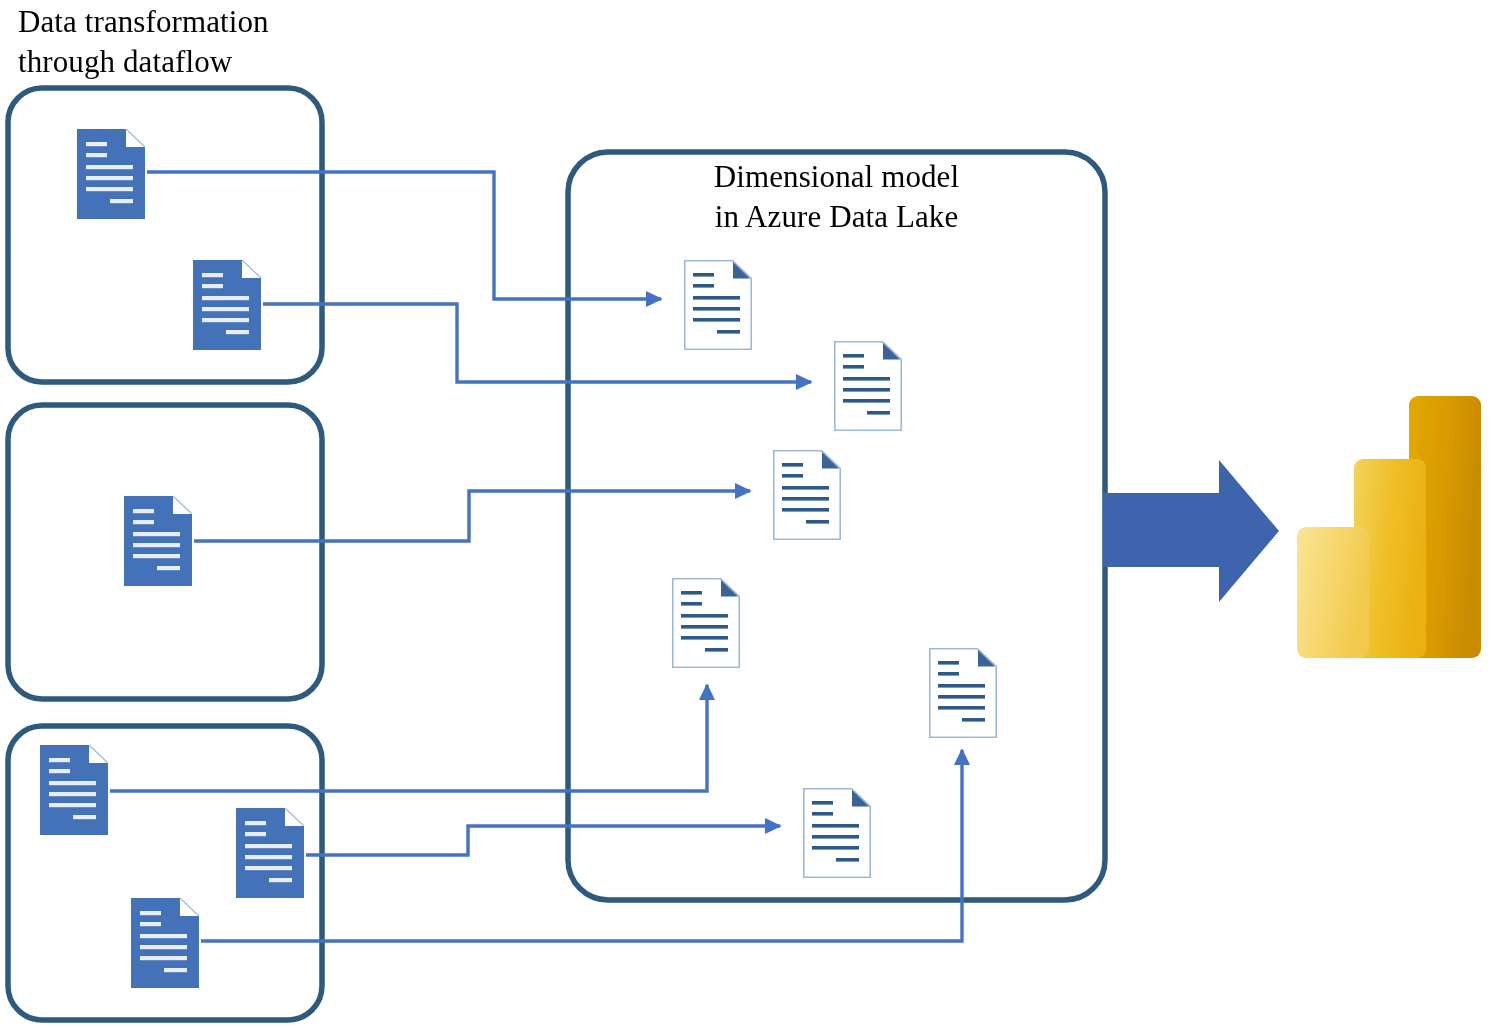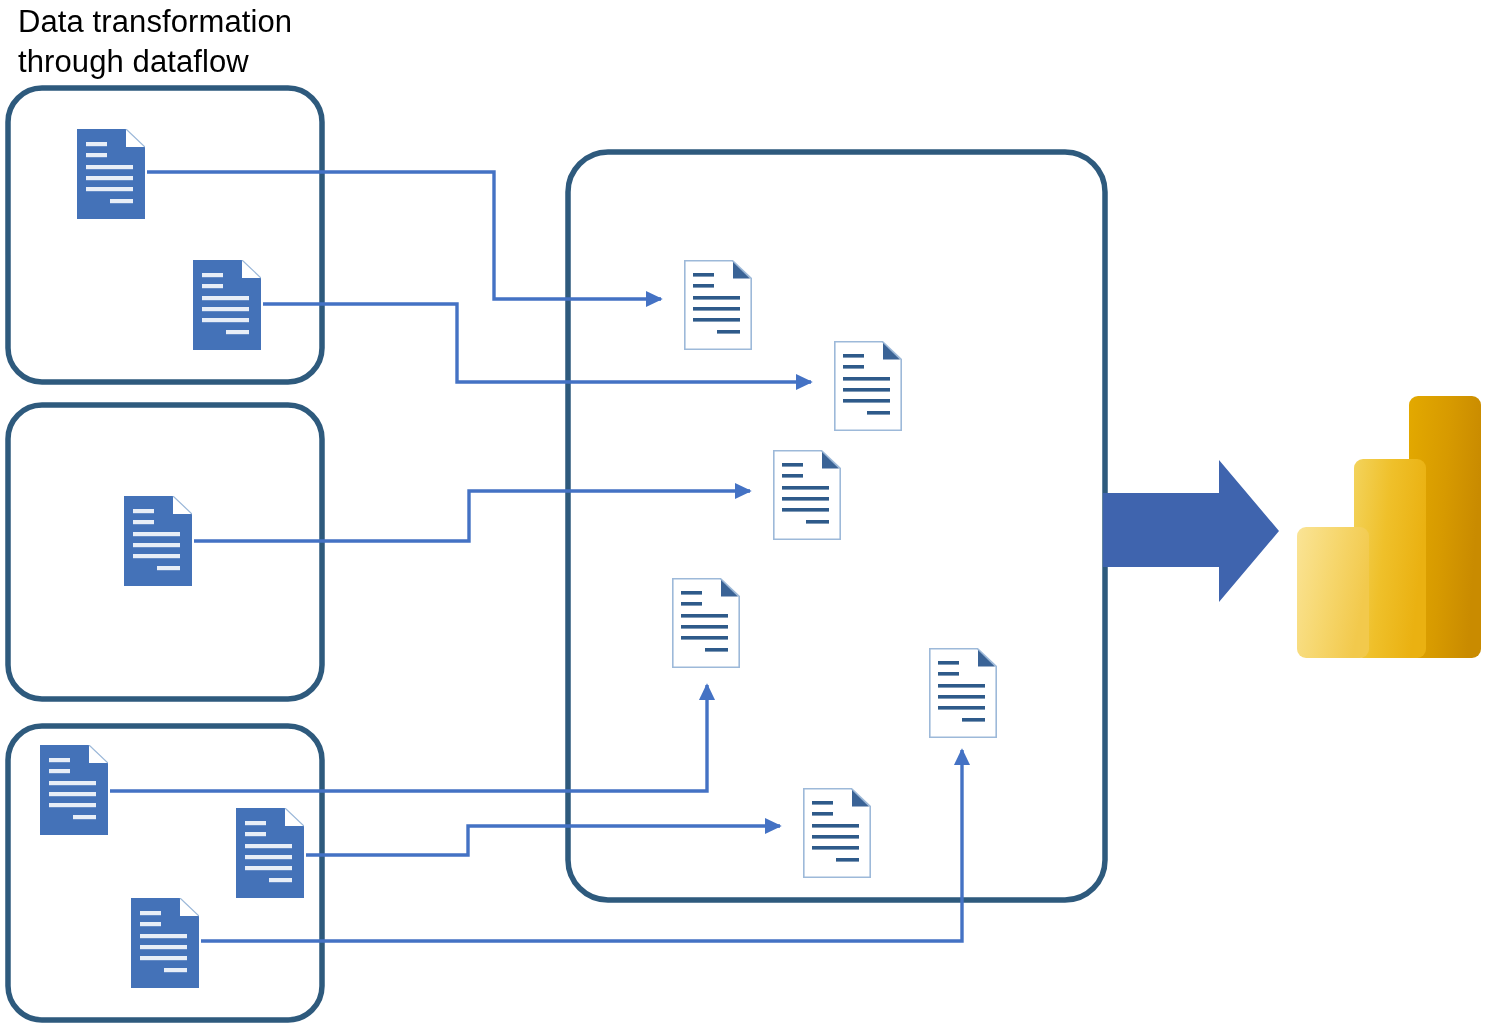--- a/index.html
+++ b/index.html
@@ -9,20 +9,21 @@
   }
   body {
     font-family: "Liberation Sans", sans-serif;
   }
   #canvas {
     position: relative;
     width: 1507px;
     height: 1028px;
     background: #ffffff;
     overflow: hidden;
+    font-family: Liberation Serif, serif;
   }
   .svg-layer {
     position: absolute;
     left: 0;
     top: 0;
     width: 1507px;
     height: 1028px;
   }
   .caption {
     position: absolute;
@@ -136,14 +137,16 @@
     <g>
       <rect x="1409" y="396" width="72" height="262" rx="9" ry="9" fill="url(#pbi-back)"></rect>
       <rect x="1354" y="459" width="72" height="199" rx="9" ry="9" fill="url(#pbi-mid)"></rect>
       <rect x="1297" y="527" width="72" height="131" rx="9" ry="9" fill="url(#pbi-front)"></rect>
     </g>
   </svg>
 
   <div class="caption" id="caption-dataflow">Data transformation
 through dataflow</div>
 
+  <div class="caption" id="caption-dimensional">Dimensional model
+in Azure Data Lake</div>
 
 </div>
 
 </body></html>

